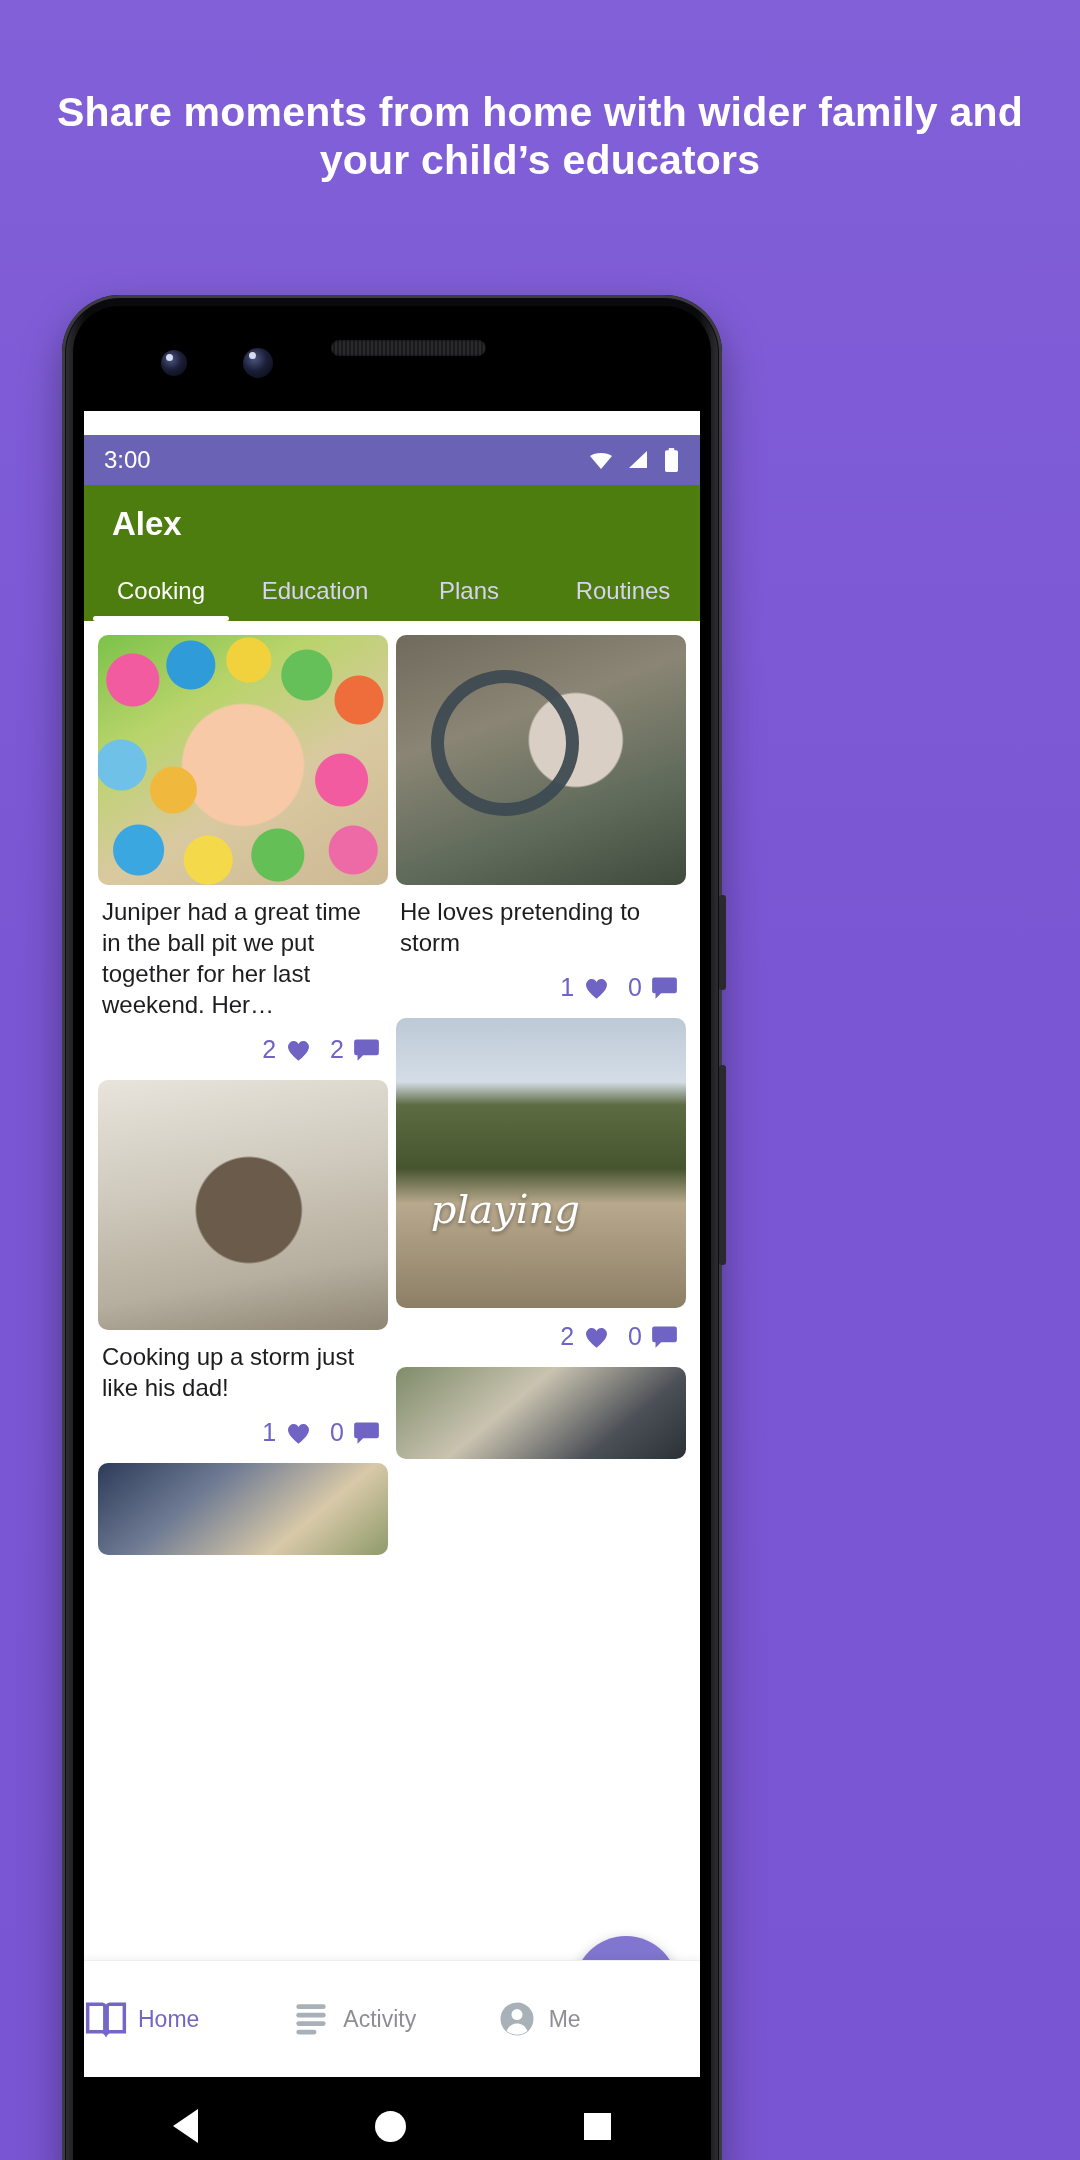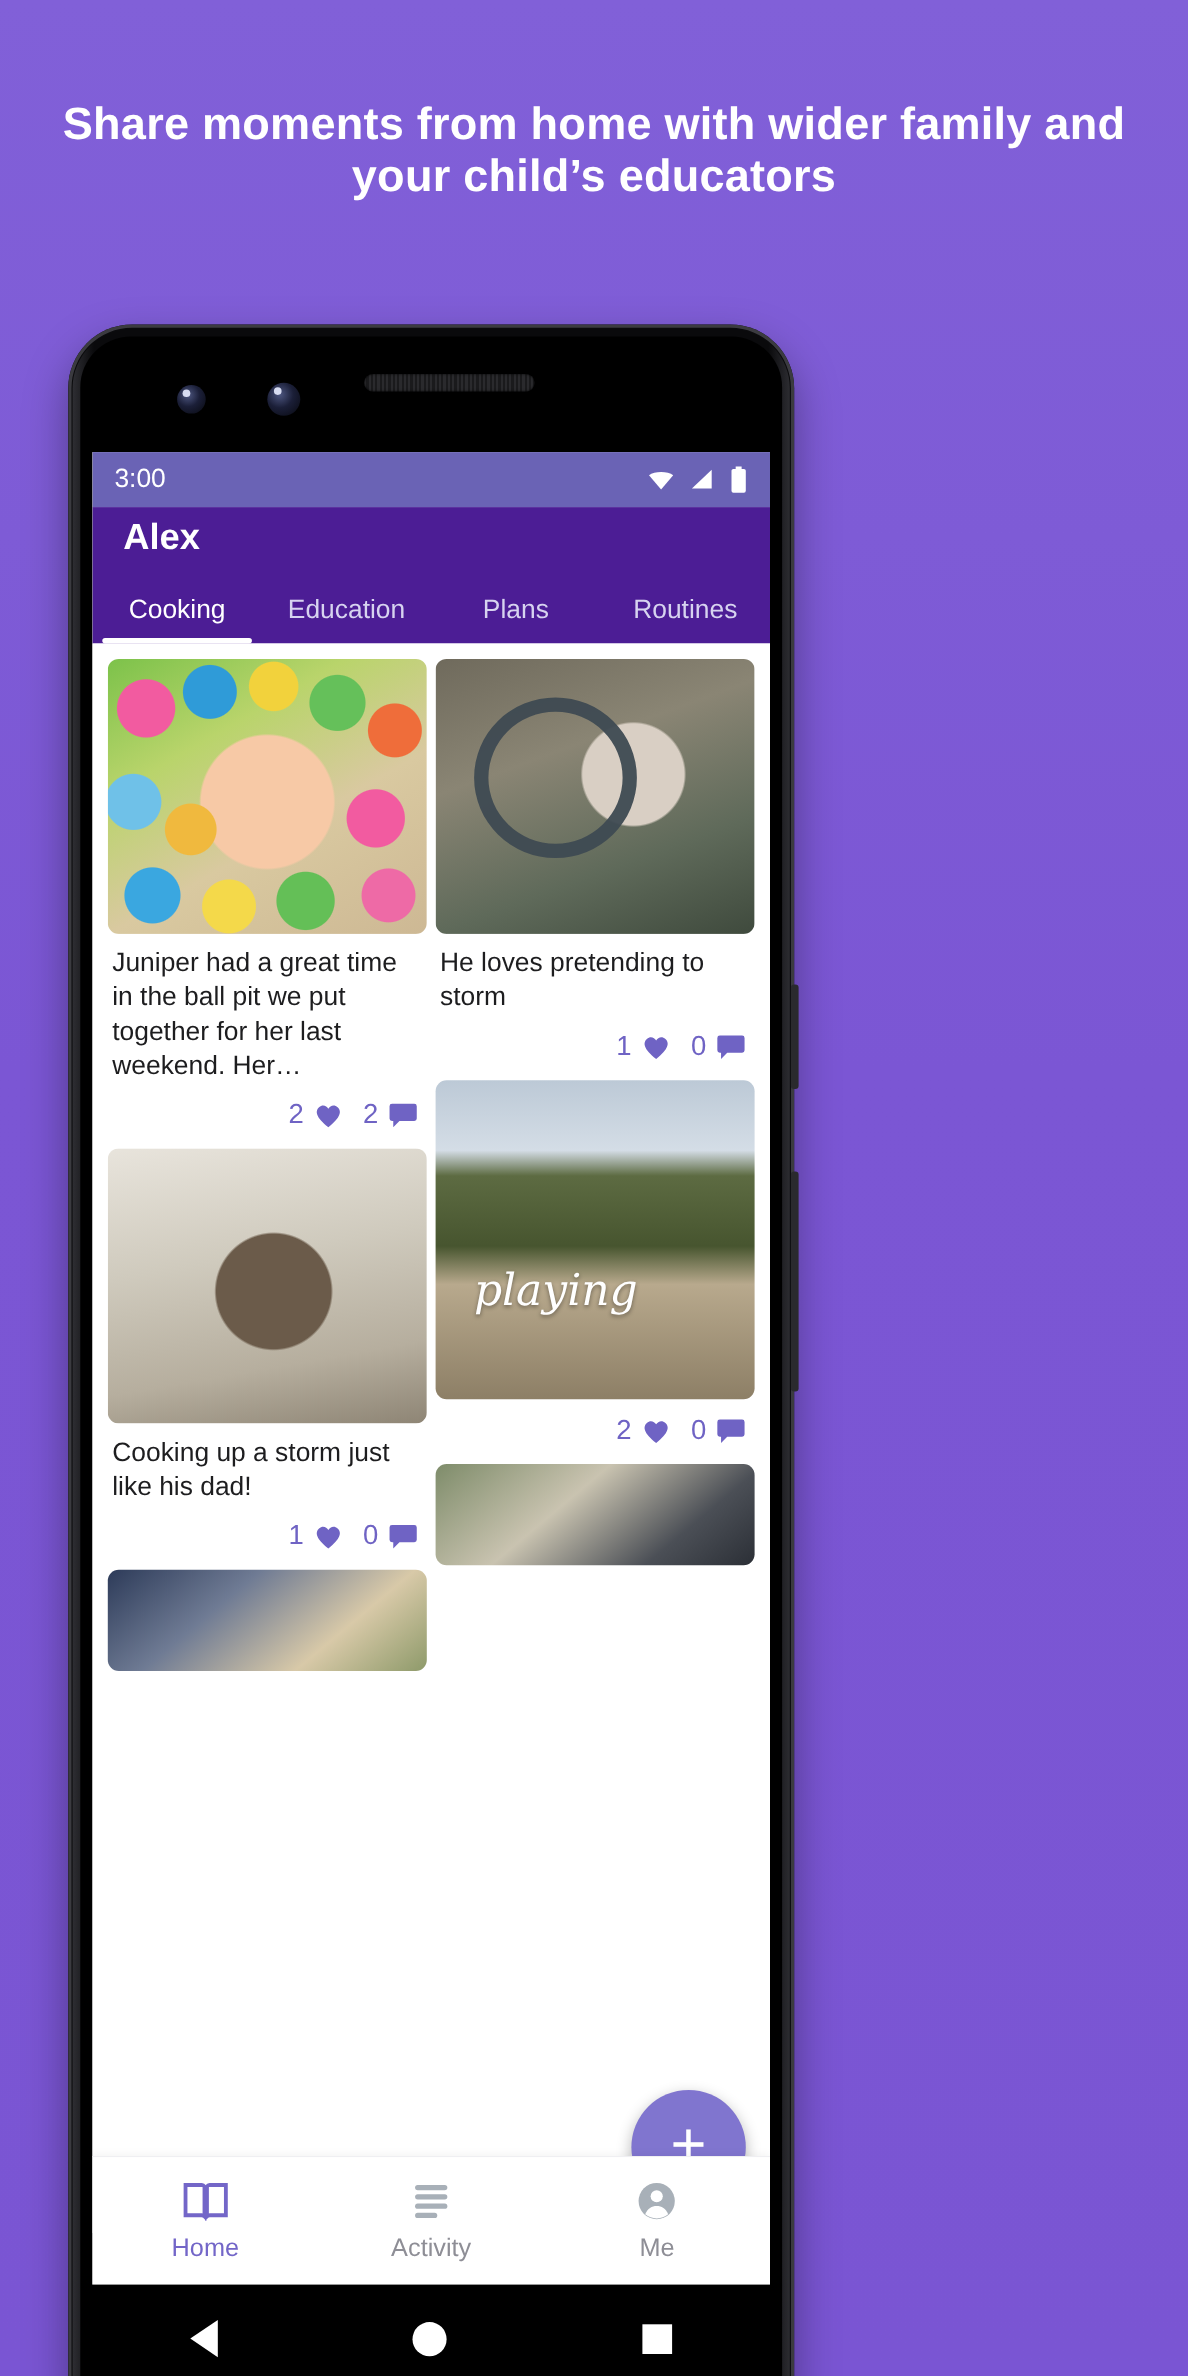--- a/index.html
+++ b/index.html
@@ -52,24 +52,24 @@
   
   .side-btn{position:absolute;right:-4px;background:#2a2a2e;border-radius:3px;width:7px;}
   
   .screen{
     position:absolute;left:11px;top:105px;width:616px;height:1666px;
     background:#ffffff;overflow:hidden;
   }
   .statusbar{
     height:50px;background:#6a63b5;color:#fff;
     display:flex;align-items:center;justify-content:space-between;
-    padding:0 20px;box-sizing:border-box;font-size:24px;
+    padding:0 20px;box-sizing:border-box;font-size:24px;margin-top:24px;
   }
   .status-icons{display:flex;align-items:center;gap:11px;}
-  .appbar{background:#4c1d95;padding:8px 0 0 0;}
+  .appbar{background:#4d7c0f;padding:20px 0 0 0;}
   .appbar-title{
     color:#fff;font-size:33px;font-weight:bold;padding:0 28px 34px 28px;
   }
   .tabs{display:flex;align-items:flex-end;}
   .tab{
     flex:1;text-align:center;color:#d7d3f0;font-size:24px;
     padding:0 0 16px 0;position:relative;
   }
   .tab.active{color:#ffffff;}
   .tab.active::after{
@@ -103,21 +103,21 @@
     box-shadow:0 5px 14px rgba(0,0,0,.3);
   }
   .fab span{color:#fff;font-size:56px;line-height:1;font-weight:300;margin-top:-6px;}
   
   .bottomnav{
     position:absolute;left:0;bottom:0;width:100%;height:116px;background:#fff;
     display:flex;align-items:center;border-top:1px solid #efeff2;
     box-shadow:0 -2px 8px rgba(0,0,0,.05);
   }
   .nav-item{
-    flex:1;display:flex;flex-direction:column;align-items:center;gap:10px;
+    flex:1;display:flex;flex-direction:row;align-items:center;gap:10px;
     color:#8e8e96;font-size:23px;
   }
   .nav-item.active{color:#7366c8;}
   
   .sysnav{
     position:absolute;left:11px;top:1771px;width:616px;height:98px;background:#000;
     display:flex;align-items:center;justify-content:space-around;
   }
   .sys-back{width:0;height:0;border-top:17px solid transparent;border-bottom:17px solid transparent;border-right:25px solid #fff;}
   .sys-home{width:31px;height:31px;border-radius:50%;background:#fff;}

